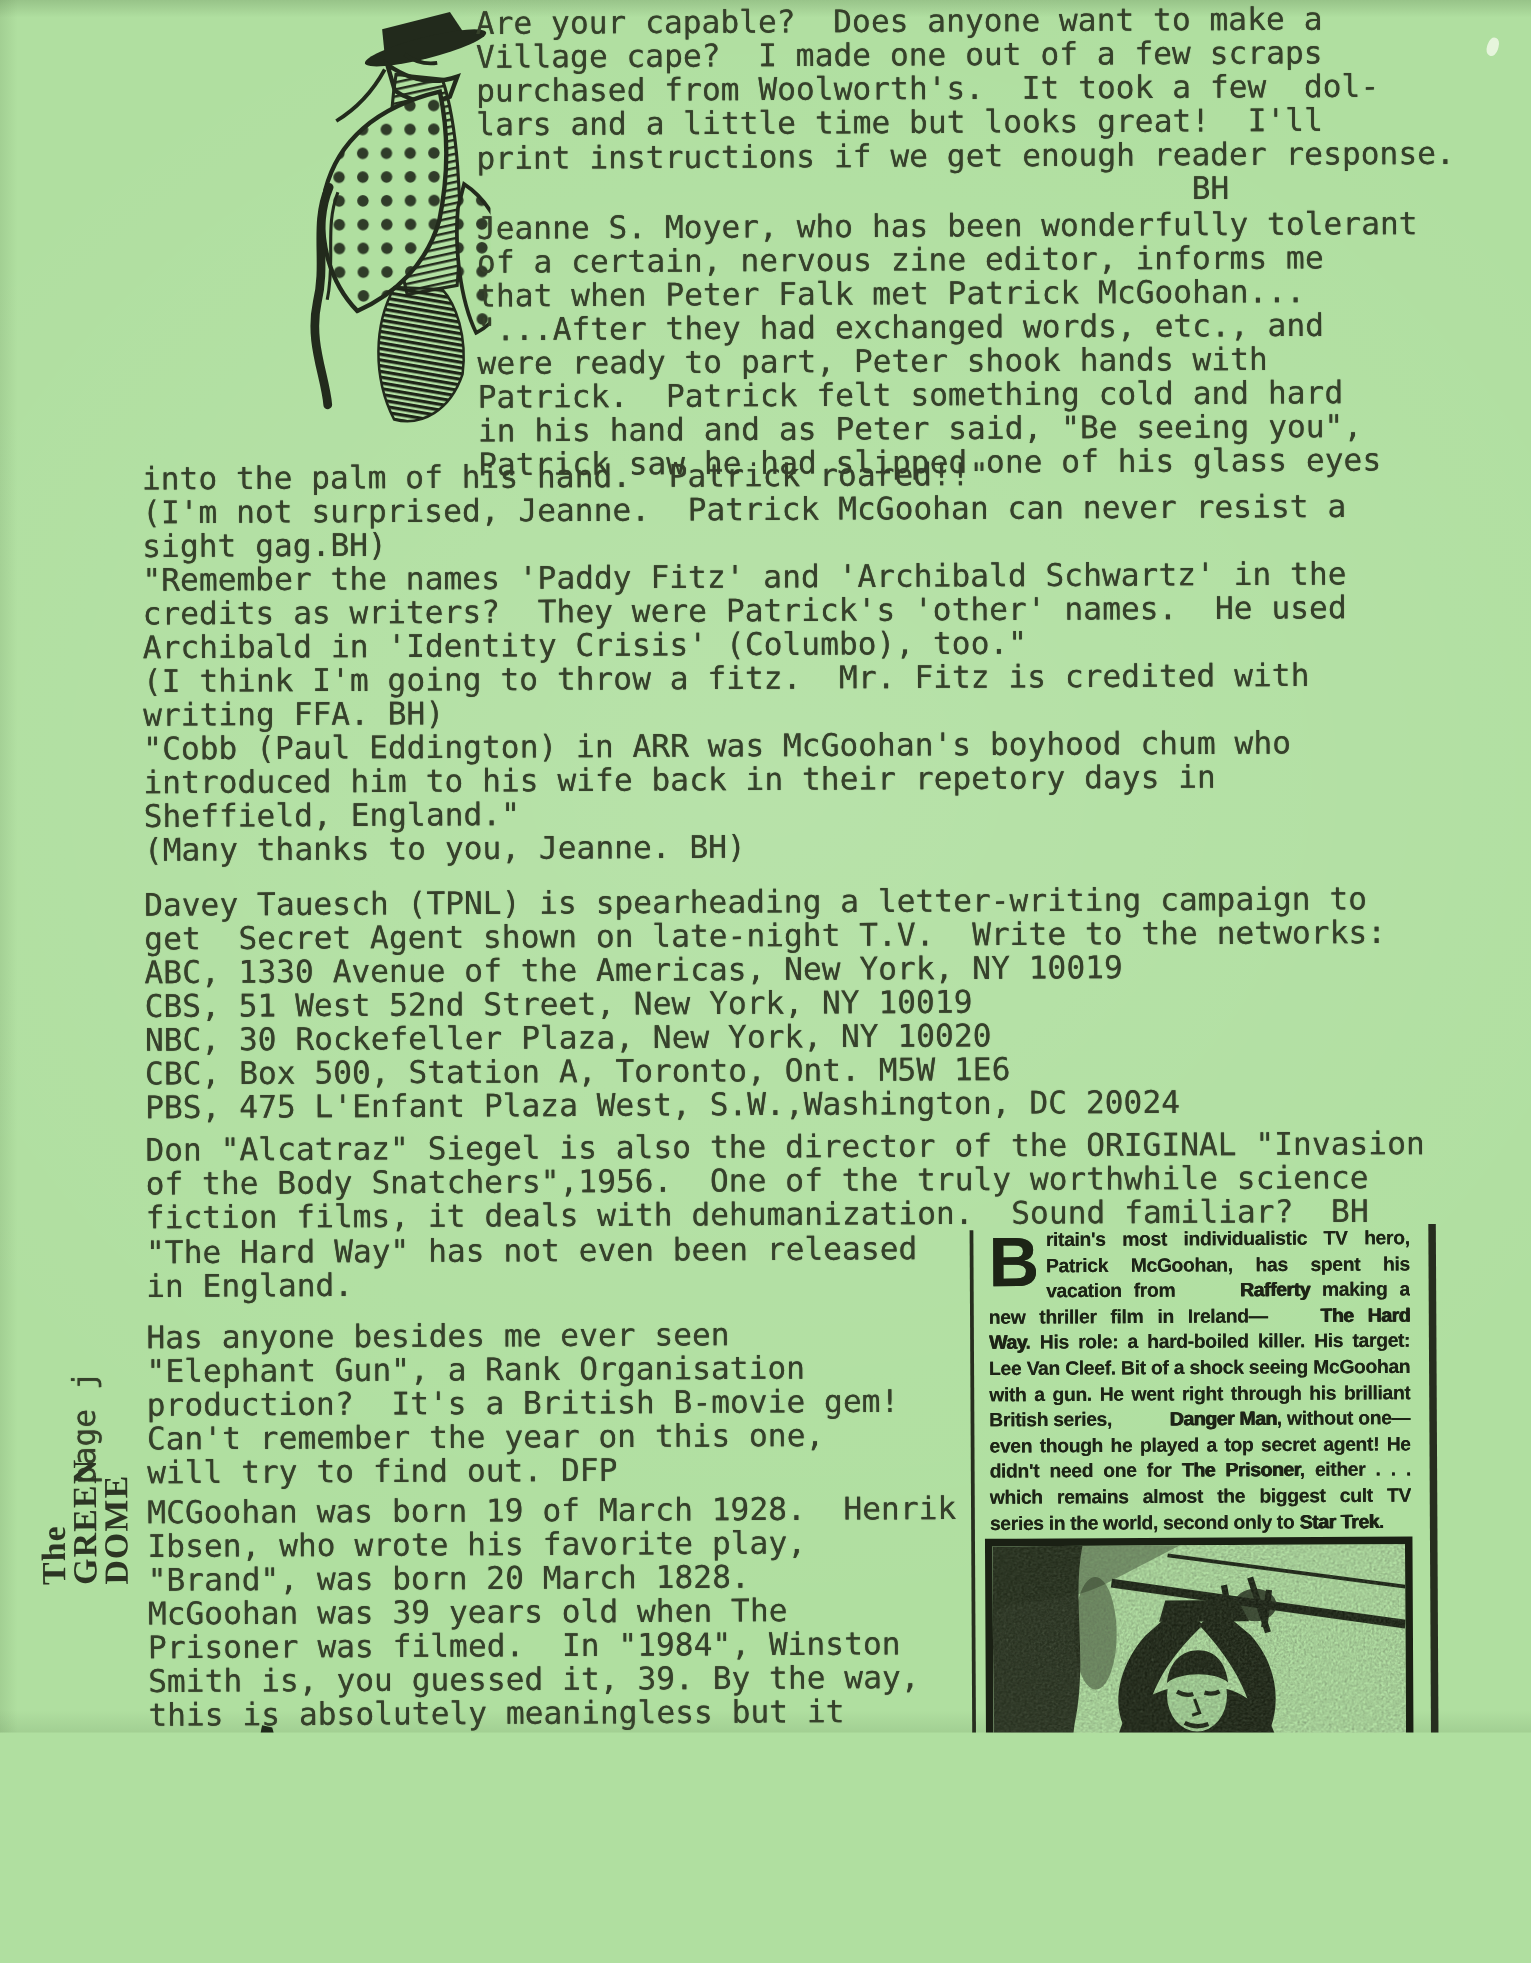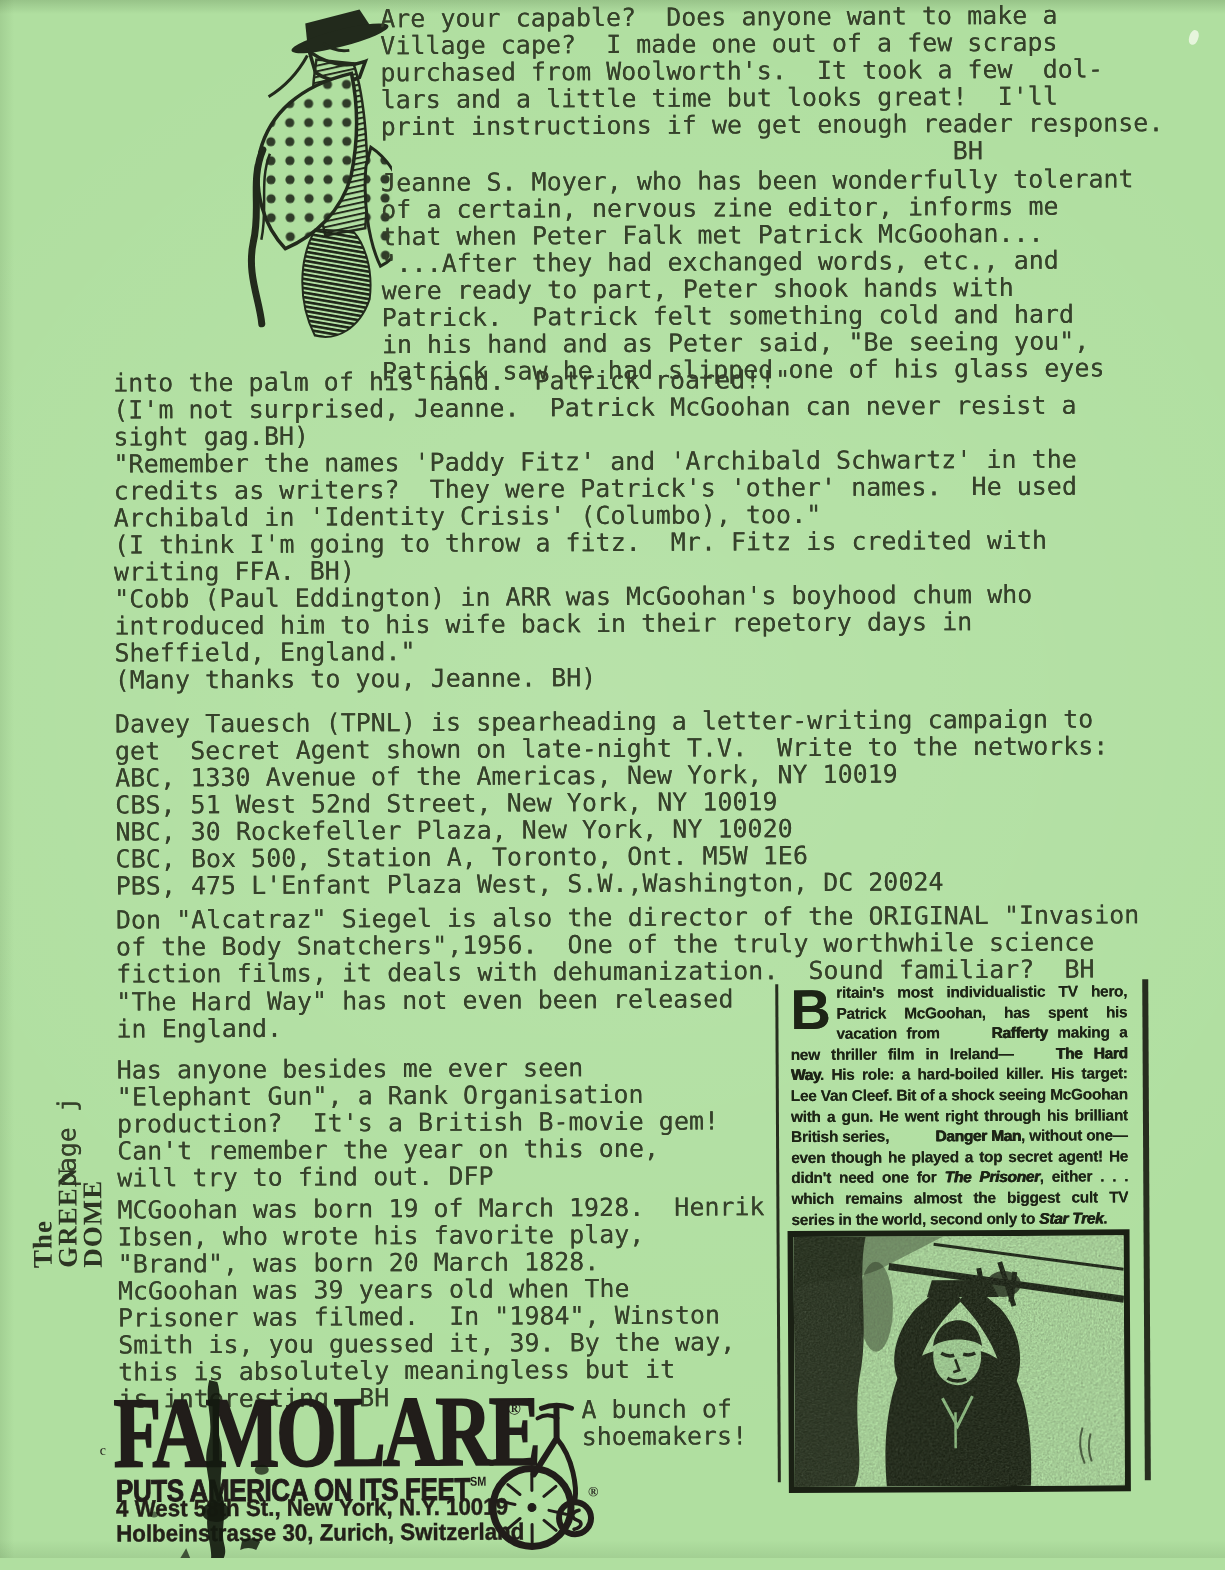--- a/index.html
+++ b/index.html
@@ -7,21 +7,21 @@
     --ink:#36412b;
     --print:#1d2416;
   }
   html,body{margin:0;padding:0;}
   body{
     width:1225px;height:1570px;overflow:hidden;
     font-family:"Liberation Sans",sans-serif;
     background:var(--paper);
   }
   .page{
-    position:relative;width:1225px;height:1558px;overflow:hidden;
+    position:relative;width:1225px;height:1386px;overflow:hidden;
     background:
       radial-gradient(ellipse 120% 90% at 50% 45%, rgba(255,255,255,.10), rgba(0,0,0,0) 55%),
       linear-gradient(180deg, rgba(40,70,30,.18) 0, rgba(40,70,30,0) 14px),
       linear-gradient(0deg, rgba(40,70,30,.10) 0, rgba(40,70,30,0) 18px),
       linear-gradient(90deg, rgba(40,70,30,.10) 0, rgba(40,70,30,0) 14px),
       radial-gradient(ellipse 140% 120% at 50% 50%, rgba(0,0,0,0) 70%, rgba(25,50,20,.16) 100%),
       var(--paper);
   }
   .content{position:absolute;inset:0;transform:rotate(-0.3deg);transform-origin:50% 48%;}
   .typed{
@@ -54,21 +54,21 @@
     font-weight:bold;font-size:15.5px;line-height:20.6px;letter-spacing:-.3px;
     color:var(--print);text-align:justify;overflow:hidden;
     text-shadow:0 0 .4px rgba(20,26,14,.8);
   }
   .dropcap{
     float:left;font-size:56px;line-height:48px;height:58px;width:40px;
     margin:3px 6px 0 0;font-weight:bold;color:var(--print);
   }
   .seg-plain{}
   .seg-bold{text-shadow:.7px 0 0 currentColor, 0 0 .4px rgba(20,26,14,.8);padding-left:42px;}
-  .seg-bold-italic{font-style:italic;text-shadow:.7px 0 0 currentColor, 0 0 .4px rgba(20,26,14,.8);}
+  .seg-bold-italic{text-shadow:.7px 0 0 currentColor, 0 0 .4px rgba(20,26,14,.8);}
   .photo{
     position:absolute;left:785px;top:1232px;width:330px;height:250px;
     border:6px solid #1a2014;background:#b3e0a4;
   }
   
   .famolare-logo{
     position:absolute;left:110px;top:1393px;
     font-family:"Liberation Serif",serif;font-weight:bold;
     font-size:100px;line-height:76px;letter-spacing:-4px;
     color:#211d1a;transform:scaleX(.78);transform-origin:0 0;

